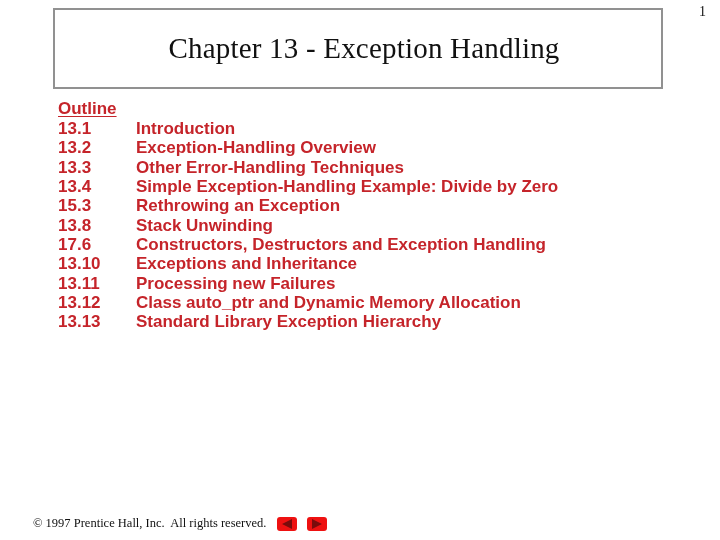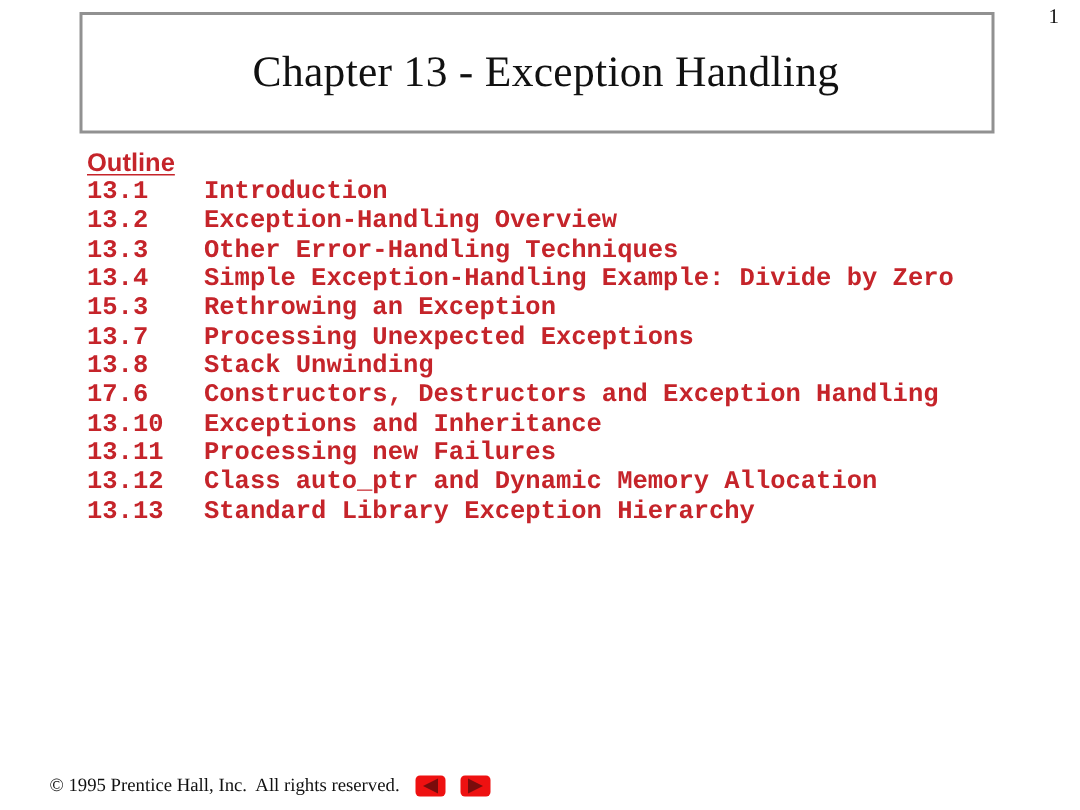--- a/index.html
+++ b/index.html
@@ -49,21 +49,20 @@
   }
   .outline-heading{
     display:inline-block;
     line-height:19.35px;
     text-decoration:underline;
     text-underline-offset:2px;
   }
   .outline-row{
     line-height:19.35px;
     white-space:nowrap;
-    font-family:Liberation Mono, monospace;
   }
   .outline-row .num{
     display:inline-block;
     width:78px;
   }
   .copyright{
     position:absolute;
     left:33px;top:516px;
     font-family:"Liberation Serif",serif;
     font-size:12.5px;
@@ -108,31 +107,30 @@
   <div class="page-number">1</div>
 
   <div class="outline">
     <span class="outline-heading">Outline</span>
     <div>
         <div class="outline-row"><span class="num">13.1</span><span class="lab">Introduction</span></div>
         <div class="outline-row"><span class="num">13.2</span><span class="lab">Exception-Handling Overview</span></div>
         <div class="outline-row"><span class="num">13.3</span><span class="lab">Other Error-Handling Techniques</span></div>
         <div class="outline-row"><span class="num">13.4</span><span class="lab">Simple Exception-Handling Example: Divide by Zero</span></div>
         <div class="outline-row"><span class="num">15.3</span><span class="lab">Rethrowing an Exception</span></div>
-        <div class="outline-row"><span class="num">13.7</span><span class="lab">Processing Unexpected Exceptions</span></div>
         <div class="outline-row"><span class="num">13.8</span><span class="lab">Stack Unwinding</span></div>
         <div class="outline-row"><span class="num">17.6</span><span class="lab">Constructors, Destructors and Exception Handling</span></div>
         <div class="outline-row"><span class="num">13.10</span><span class="lab">Exceptions and Inheritance</span></div>
         <div class="outline-row"><span class="num">13.11</span><span class="lab">Processing new Failures</span></div>
         <div class="outline-row"><span class="num">13.12</span><span class="lab">Class auto_ptr and Dynamic Memory Allocation</span></div>
         <div class="outline-row"><span class="num">13.13</span><span class="lab">Standard Library Exception Hierarchy</span></div>
       </div>
   </div>
 
-  <div class="copyright">© 1995 Prentice Hall, Inc.  All rights reserved.</div>
+  <div class="copyright">© 1997 Prentice Hall, Inc.  All rights reserved.</div>
 
   <div class="nav-buttons">
     <button class="nav-btn">
       <span class="tri tri-left"></span>
     </button>
     <button class="nav-btn">
       <span class="tri tri-right"></span>
     </button>
   </div>
 

